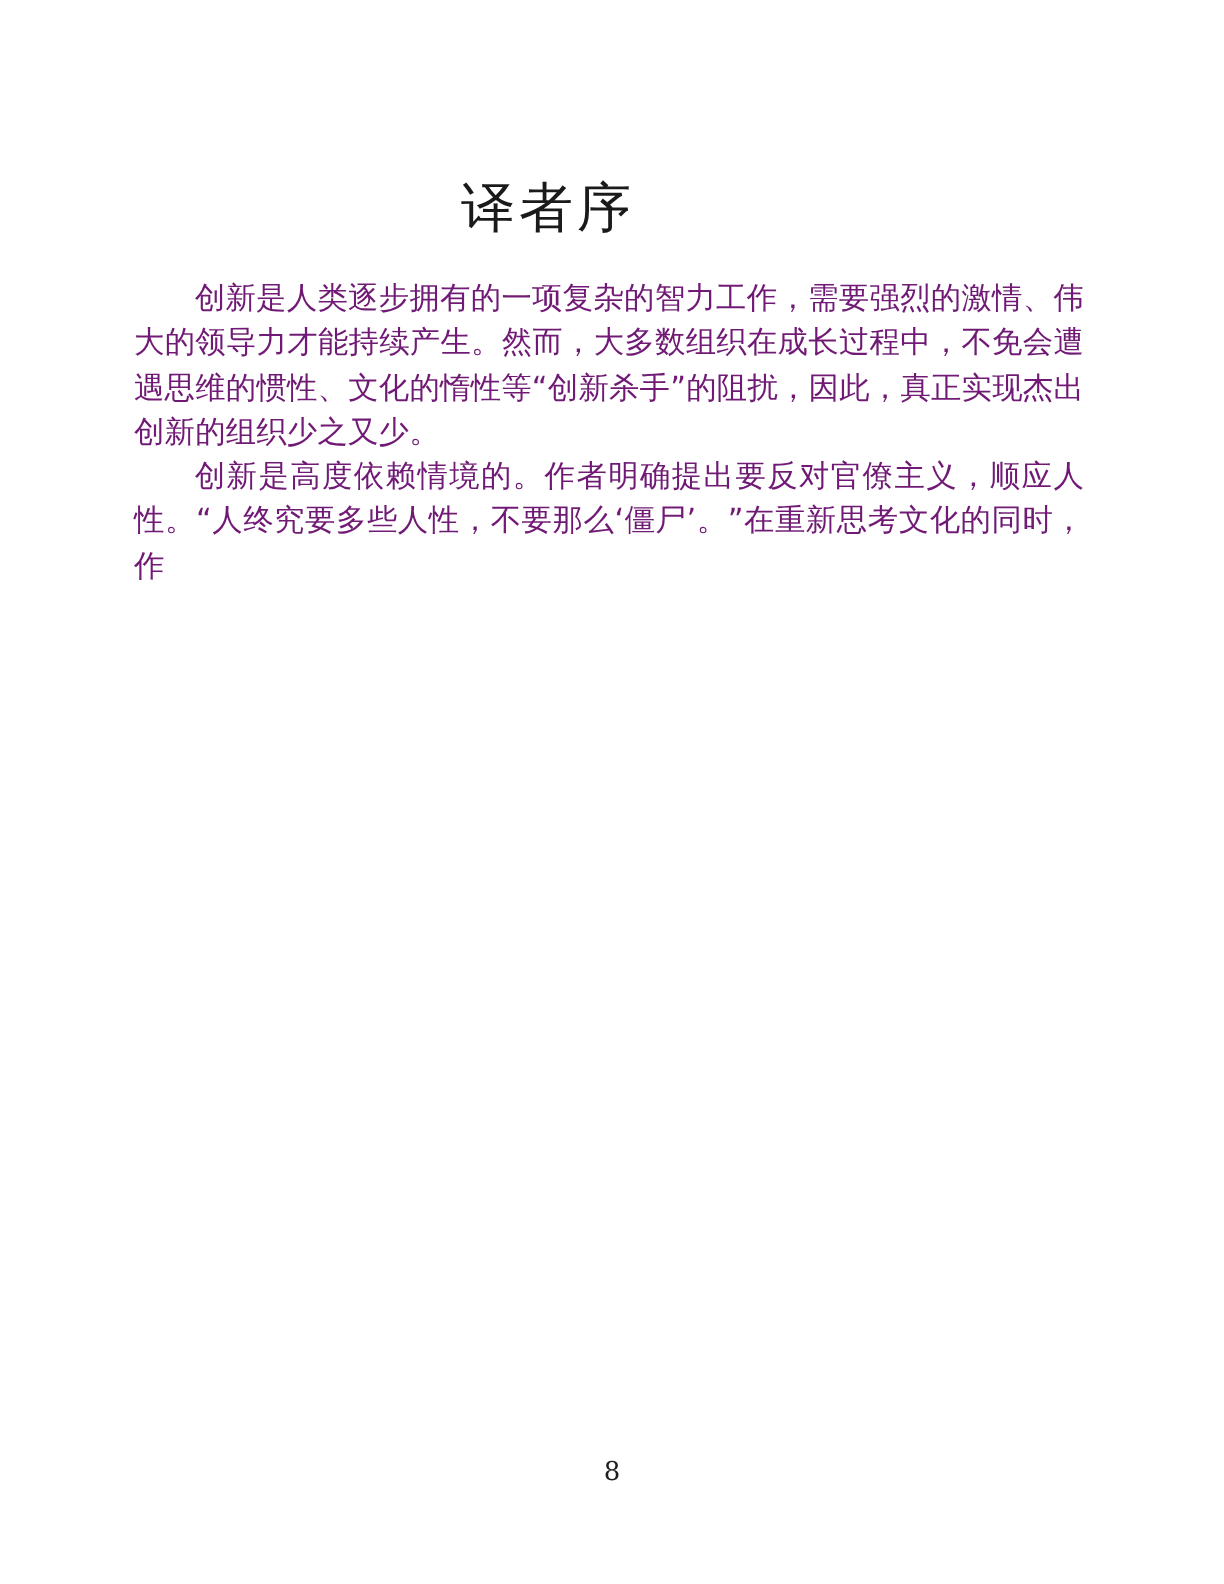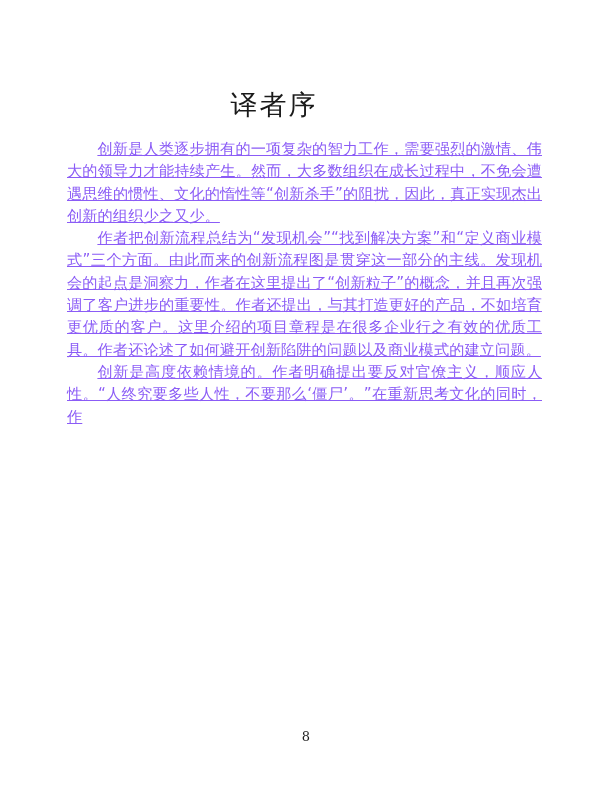--- a/index.html
+++ b/index.html
@@ -46,27 +46,26 @@
     top: 138px;
     left: 67px;
     width: 479px;
   }
 
   .para {
     margin: 0 4px 0 0;
     padding: 0;
     font-size: 15.2px;
     line-height: 22.3px;
-    color: #8b5cf6;
+    color: #701a75;
     text-align: justify;
     text-justify: inter-ideograph;
     text-indent: 2em;
     letter-spacing: 0.1px;
     word-break: break-all;
-    text-decoration: underline;
   }
 
   .page-number {
     position: absolute;
     top: 729px;
     left: 0;
     width: 612px;
     text-align: center;
     font-family: "DejaVu Serif", "Liberation Serif", serif;
     font-size: 13px;
@@ -76,19 +75,18 @@
 </style>
 </head>
 <body>
 
 <div class="page">
 
   <h1 class="page-title">译者序</h1>
 
   <div class="body-block">
     <p class="para">创新是人类逐步拥有的一项复杂的智力工作，需要强烈的激情、伟大的领导力才能持续产生。然而，大多数组织在成长过程中，不免会遭遇思维的惯性、文化的惰性等“创新杀手”的阻扰，因此，真正实现杰出创新的组织少之又少。</p>
-    <p class="para">作者把创新流程总结为“发现机会”“找到解决方案”和“定义商业模式”三个方面。由此而来的创新流程图是贯穿这一部分的主线。发现机会的起点是洞察力，作者在这里提出了“创新粒子”的概念，并且再次强调了客户进步的重要性。作者还提出，与其打造更好的产品，不如培育更优质的客户。这里介绍的项目章程是在很多企业行之有效的优质工具。作者还论述了如何避开创新陷阱的问题以及商业模式的建立问题。</p>
     <p class="para">创新是高度依赖情境的。作者明确提出要反对官僚主义，顺应人性。“人终究要多些人性，不要那么‘僵尸’。”在重新思考文化的同时，作</p>
   </div>
 
   <div class="page-number">8</div>
 
 </div>
 
 </body></html>

